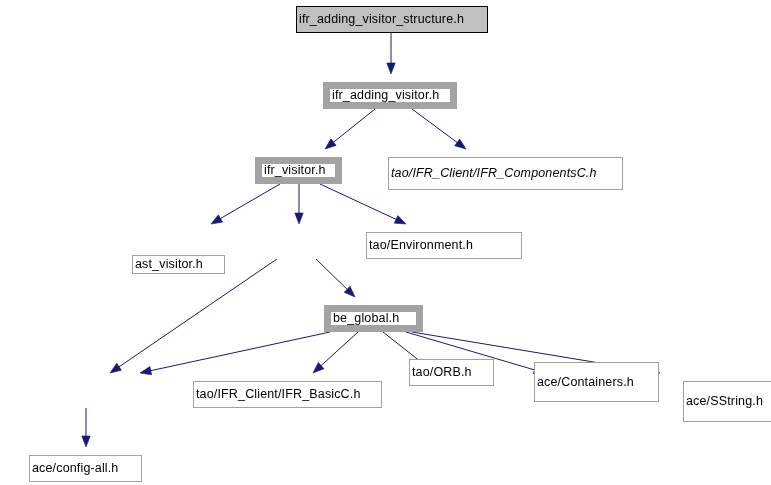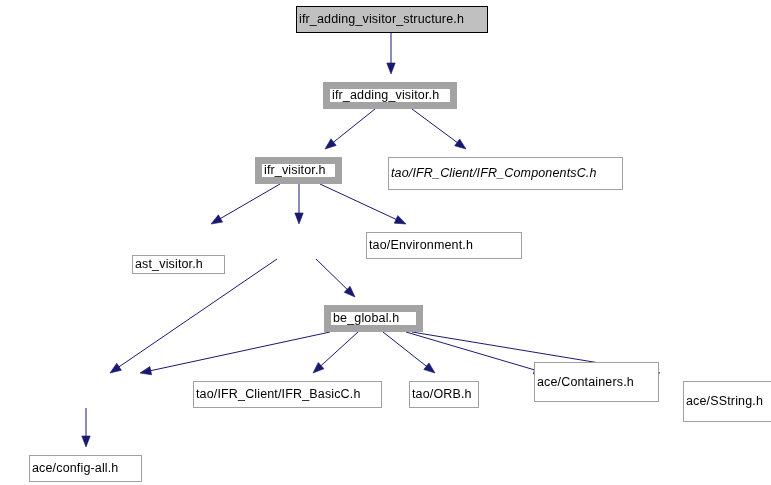--- a/index.html
+++ b/index.html
@@ -131,21 +131,21 @@
     </div>
     <div class="node plain" style="left: 366px; top: 232px; width: 156px; height: 27px;">
       <span class="node-label">tao/Environment.h</span>
     </div>
     <div class="node linked" style="left: 324px; top: 305px; width: 99px; height: 27px;">
       <span class="node-label">be_global.h</span>
     </div>
     <div class="node plain" style="left: 193px; top: 381px; width: 189px; height: 27px;">
       <span class="node-label">tao/IFR_Client/IFR_BasicC.h</span>
     </div>
-    <div class="node plain" style="left: 409px; top: 381px; width: 70px; height: 27px;">
+    <div class="node plain" style="left: 409px; top: 359px; width: 85px; height: 27px;">
       <span class="node-label">tao/ORB.h</span>
     </div>
     <div class="node plain" style="left: 518px; top: 362px; width: 125px; height: 40px; margin-left: 16px;">
       <span class="node-label">ace/Containers.h</span>
     </div>
     <div class="node plain" style="left: 667px; top: 381px; width: 99px; height: 41px; margin-left: 16px;">
       <span class="node-label">ace/SString.h</span>
     </div>
     <div class="node plain" style="left: 29px; top: 455px; width: 113px; height: 27px;">
       <span class="node-label">ace/config-all.h</span>

